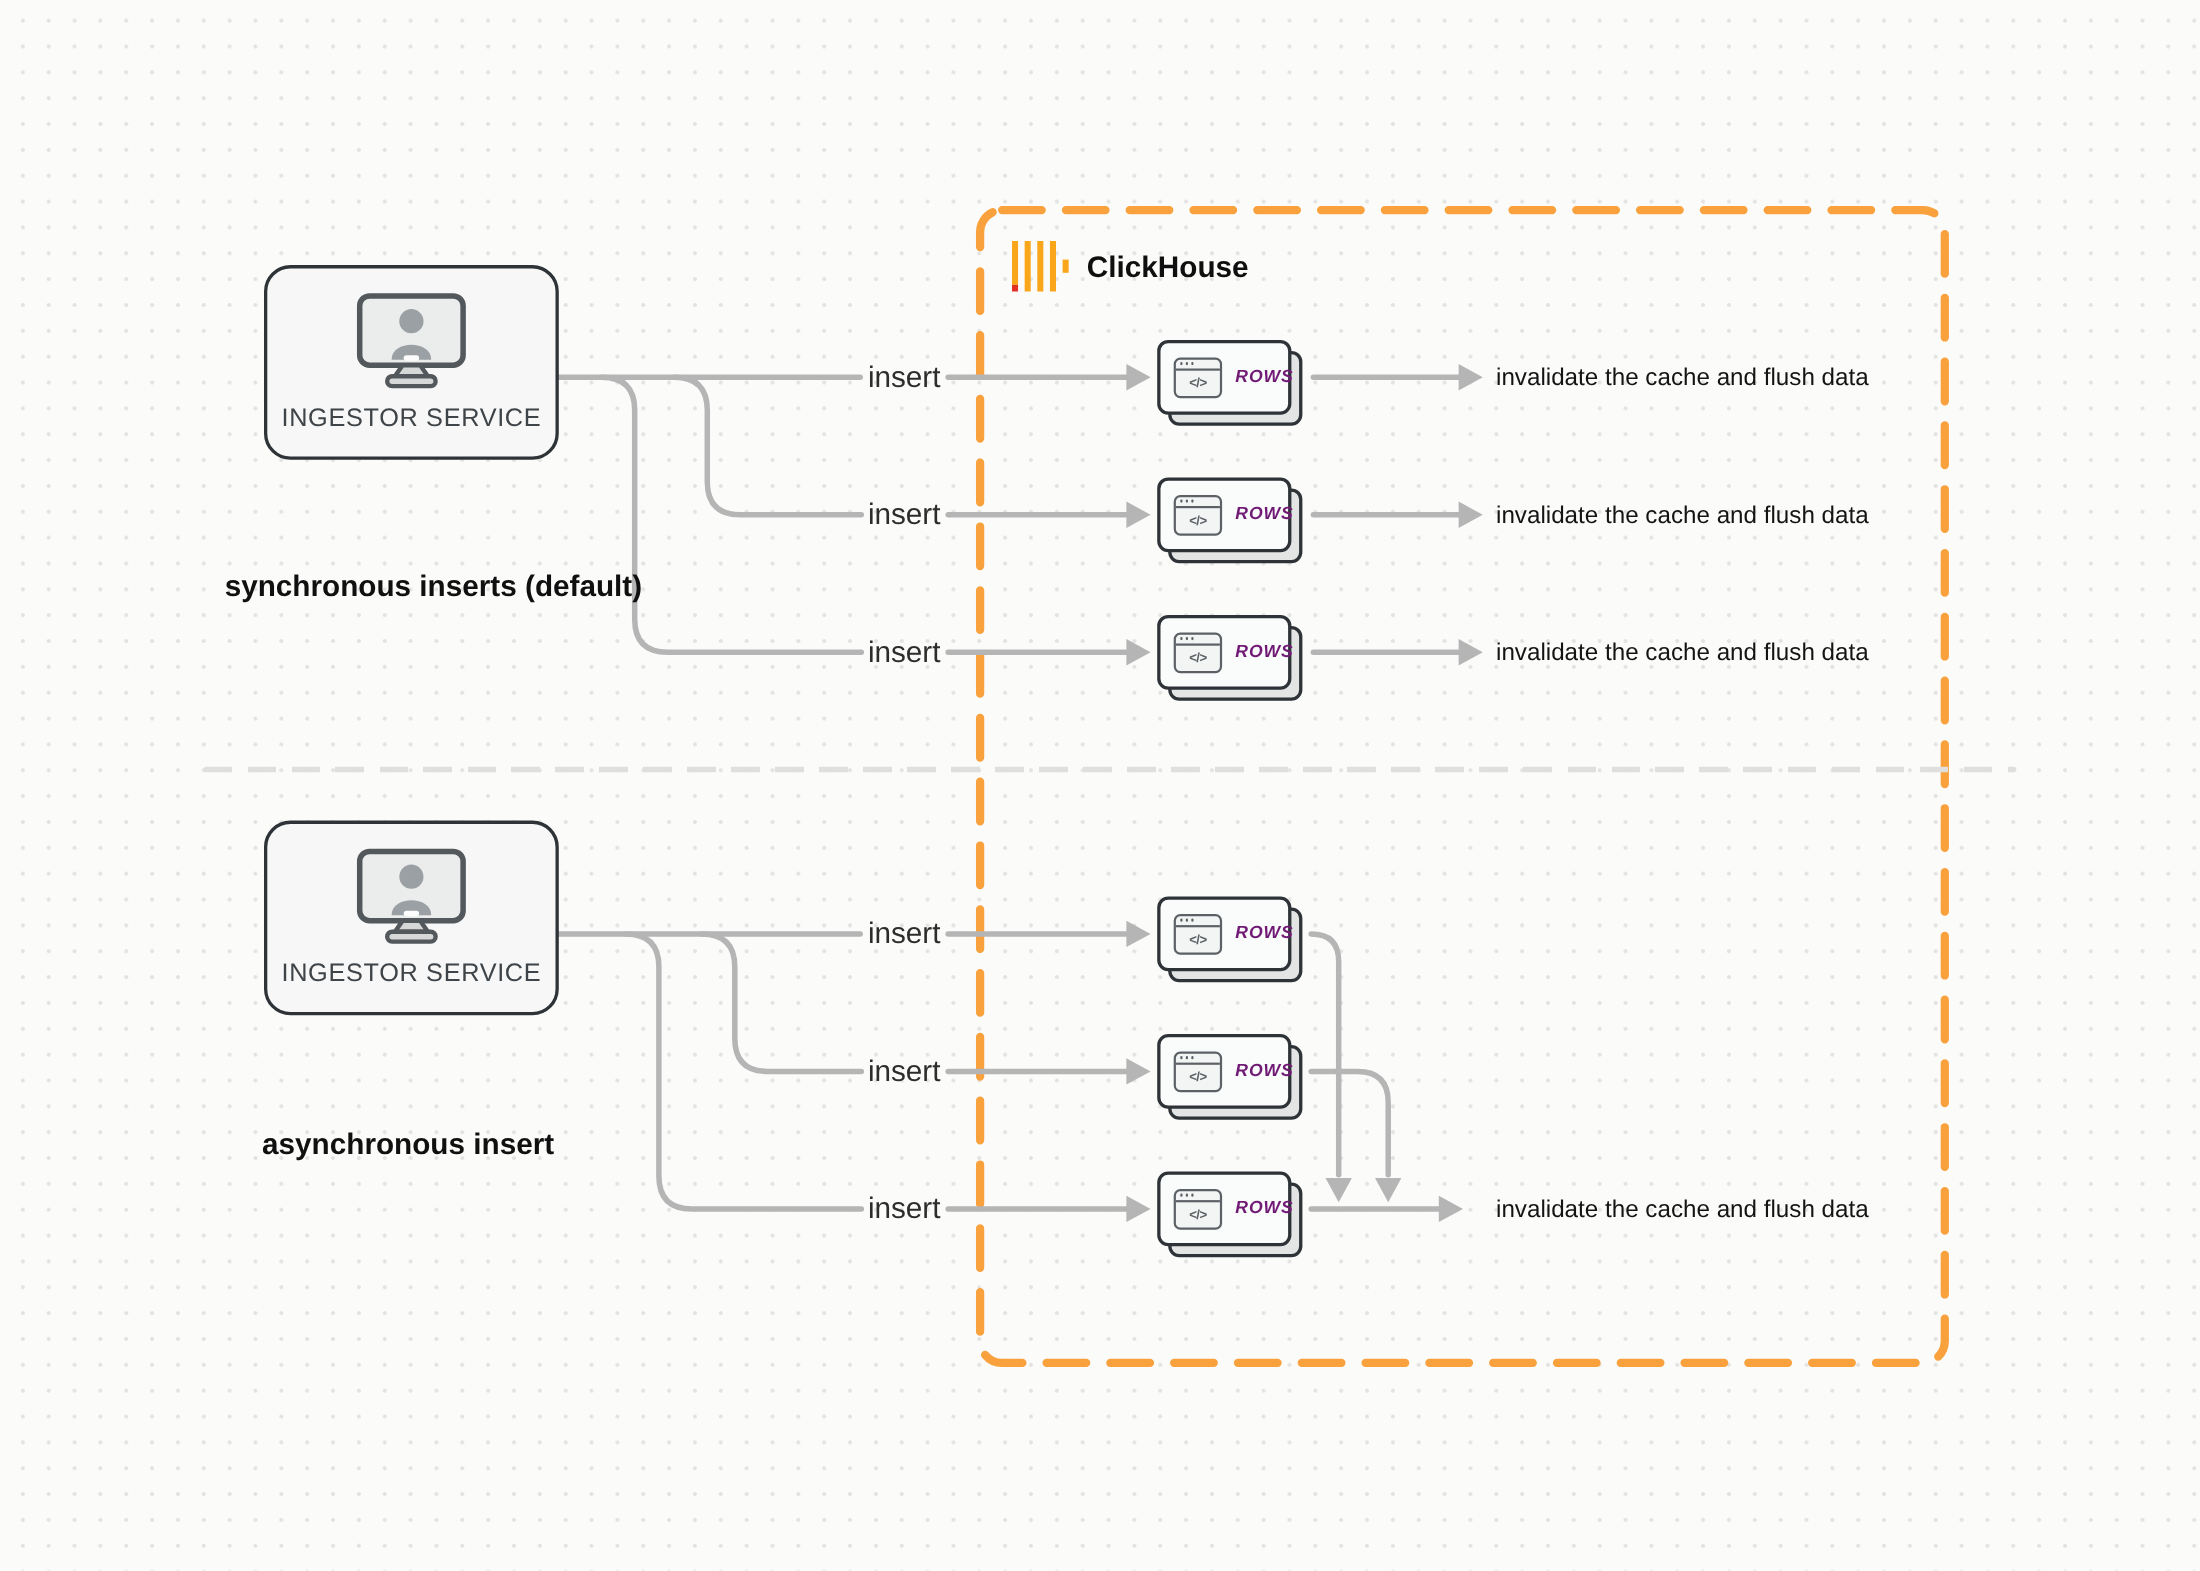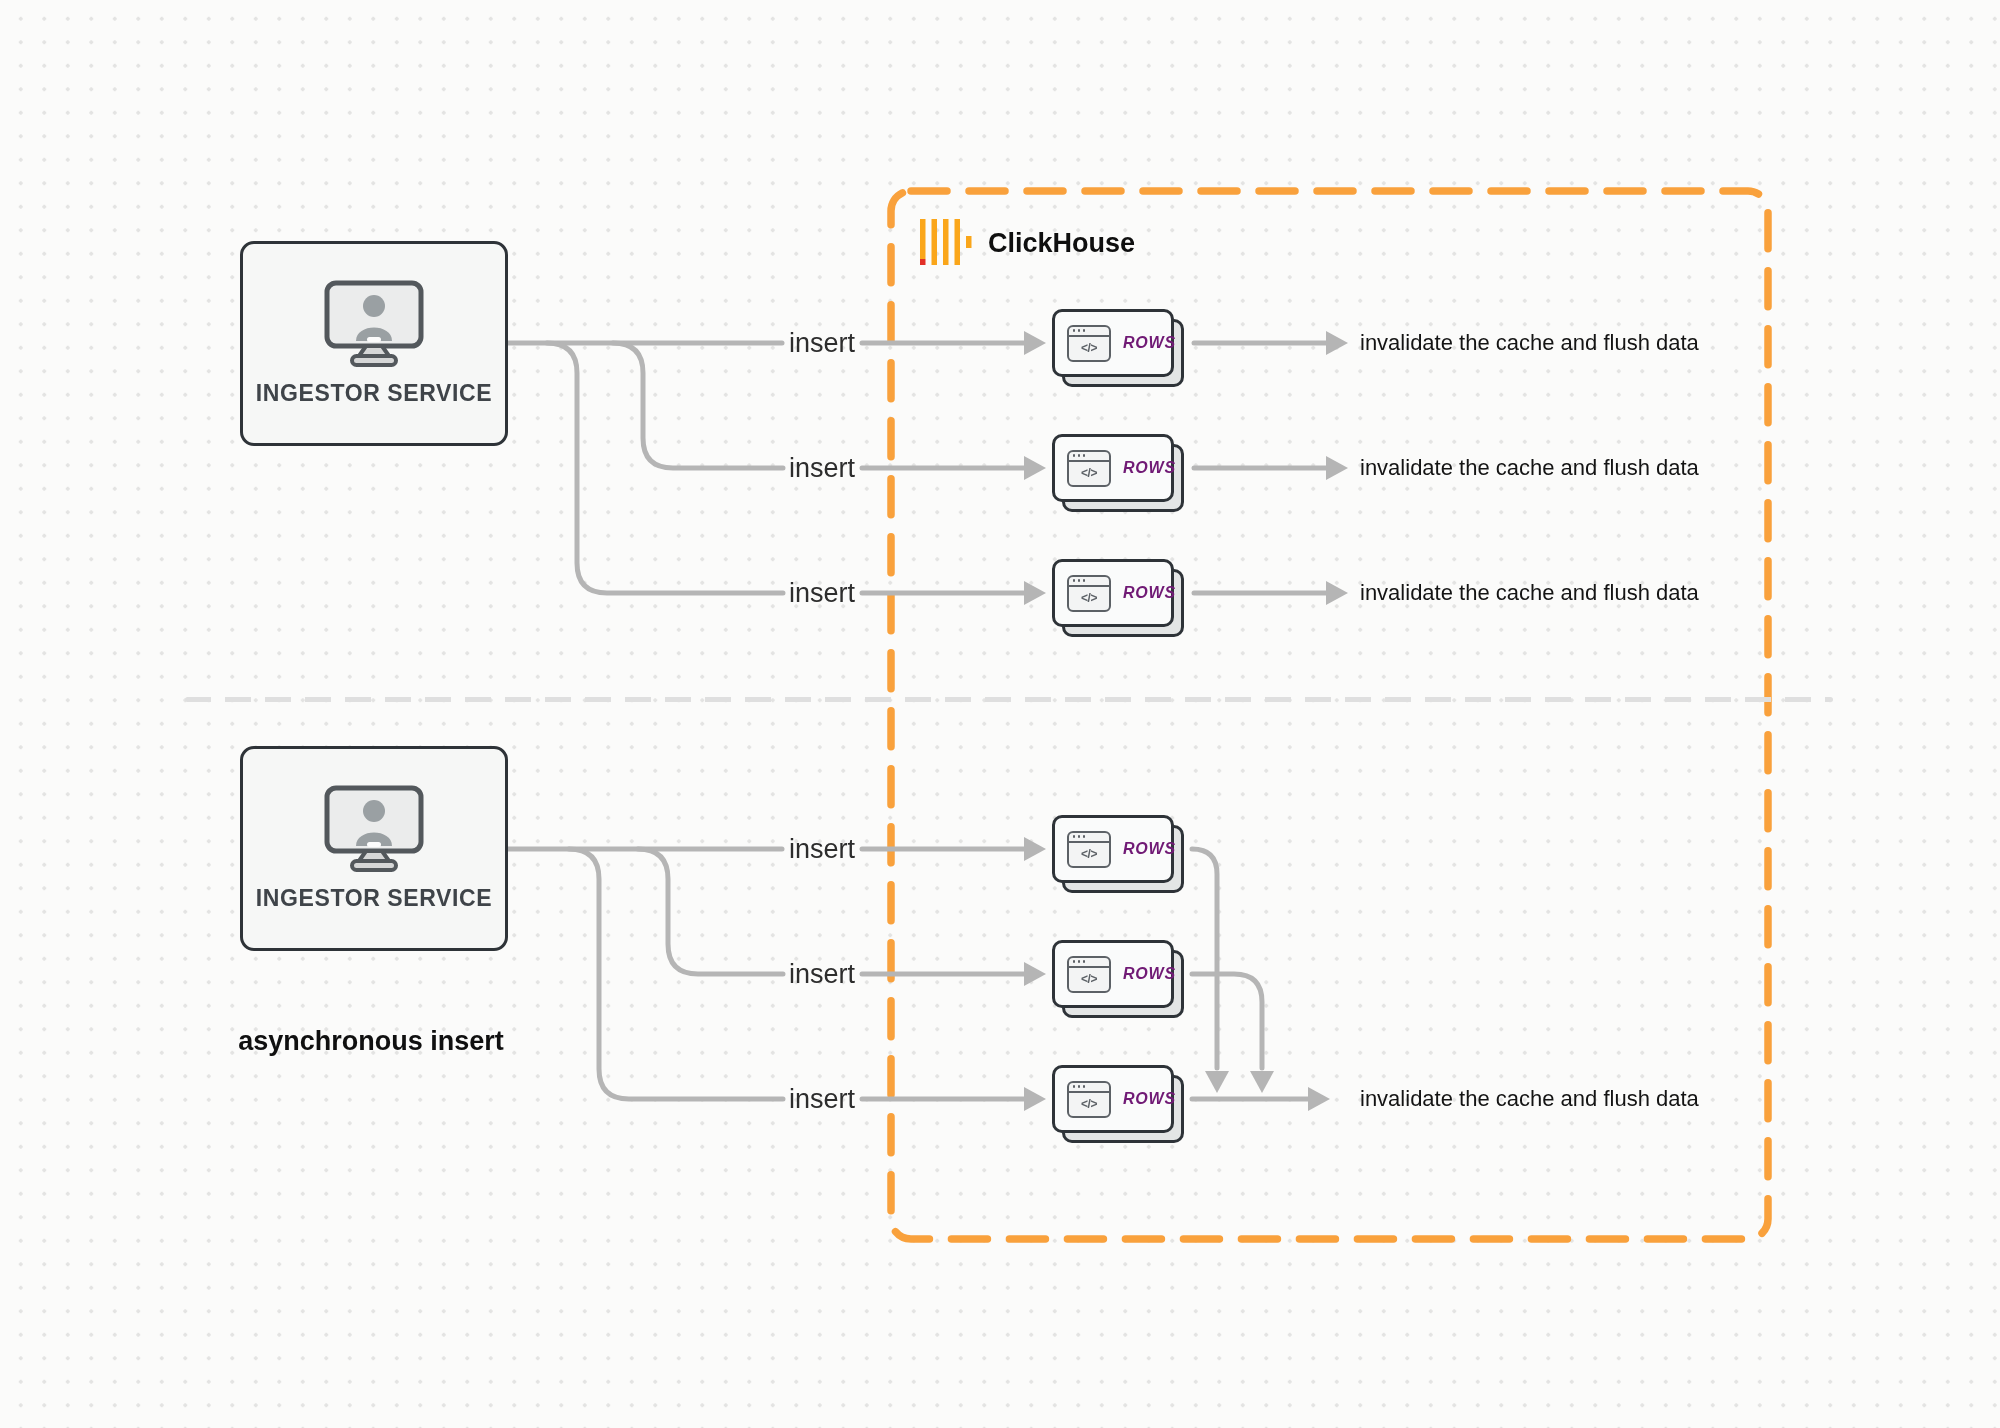--- a/index.html
+++ b/index.html
@@ -21,25 +21,24 @@
 
   
   .divider{
     position:absolute;left:185px;top:697px;width:1648px;height:5px;z-index:0;
     background:repeating-linear-gradient(90deg,#dfdfdf 0 26px,transparent 26px 40px);
     border-radius:3px;
   }
 
   
   .ingestor{
-    width:268px;height:205px;background:#f6f7f6;
-    border:3.5px solid #2e3338;border-radius:14px;z-index:2;
+    width:268px;height:177px;background:#f6f7f6;
+    border:3.5px solid #2e3338;border-radius:24px;z-index:2;
     display:flex;flex-direction:column;align-items:center;justify-content:center;gap:10px;
     box-sizing:border-box;
-    font-weight:bold;
   }
   .ingestor-label{
     font-size:23px;color:#3f4449;letter-spacing:0.6px;white-space:nowrap;
   }
 
   
   .caption{
     font-size:27px;font-weight:700;color:#101010;white-space:nowrap;z-index:2;
     transform:translate(-50%,-50%);
   }
@@ -161,20 +160,21 @@
     <svg width="112" height="90" viewBox="0 0 112 90">
       <rect x="9" y="3" width="94" height="63" rx="9" fill="#ebecec" stroke="#53585c" stroke-width="5"></rect>
       <circle cx="56" cy="26" r="11" fill="#9aa0a3"></circle>
       <path d="M38 61 C38 43 74 43 74 61 Z" fill="#9aa0a3"></path>
       <rect x="49" y="57" width="14" height="5" rx="2.5" fill="#fcfcfc"></rect>
       <path d="M48 66 h16 l7 10 h-30 z" fill="#d6d7d7" stroke="#53585c" stroke-width="4" stroke-linejoin="round"></path>
       <rect x="34" y="76" width="44" height="9" rx="4.5" fill="#d6d7d7" stroke="#53585c" stroke-width="4"></rect>
     </svg>
     <div class="ingestor-label">INGESTOR SERVICE</div>
   </div>
+  <div class="caption abs" style="left:394px;top:533px;">synchronous inserts (default)</div>
 
   <div class="insert-label abs" style="left:822px;top:343px;">insert</div>
   <div class="insert-label abs" style="left:822px;top:468px;">insert</div>
   <div class="insert-label abs" style="left:822px;top:593px;">insert</div>
 
   <div class="card-back abs" style="left:1062px;top:319px;"></div>
   <div class="card abs" style="left:1052px;top:309px;">
     <div class="bicon">
       <div class="bicon-bar">
           <span class="bicon-dot"></span>

